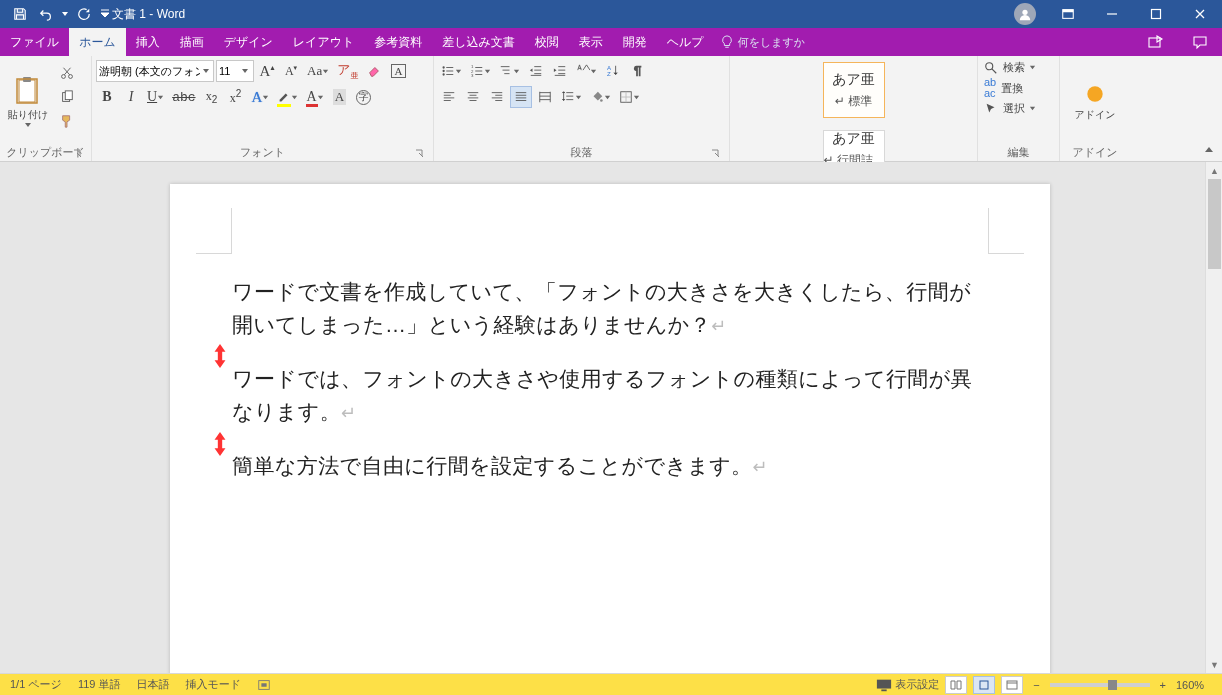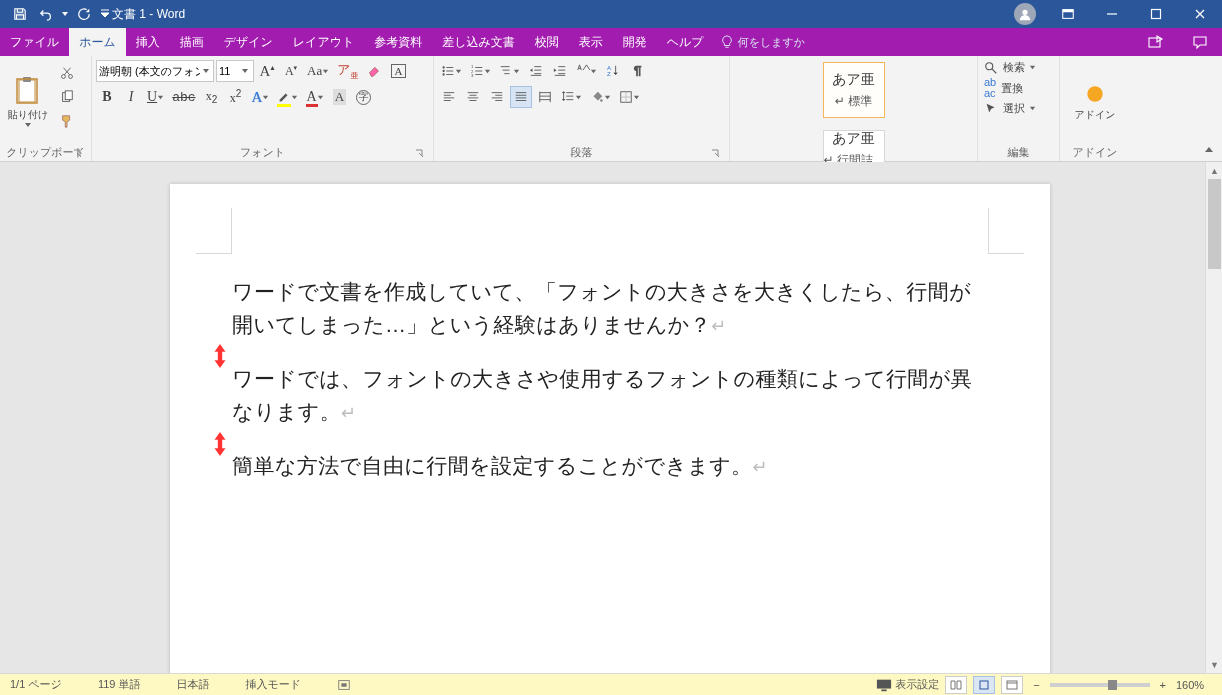--- a/index.html
+++ b/index.html
@@ -45,21 +45,21 @@
   .margin-corner.tl { top: 24px; left: 26px; border-bottom:1px solid #d8d8d8; border-right:1px solid #d8d8d8; }
   .margin-corner.tr { top: 24px; right: 26px; border-bottom:1px solid #d8d8d8; border-left:1px solid #d8d8d8; }
   .doc-body { position: absolute; top: 92px; left: 62px; right: 62px; font-family: "Yu Mincho", "MS Mincho", serif; font-size: 21px; line-height: 1.55; color: #222; letter-spacing: 0.02em; }
   .para { margin-bottom: 22px; position: relative; }
   .pmark { color: #bdbdbd; font-size: 18px; }
   .red-arrow { position: absolute; color: #f33; left: -20px; }
   .vscroll { position: absolute; right: 0; top: 0; width: 17px; height: 100%; background: #f0f0f0; border-left: 1px solid #ddd; }
   .vthumb { position: absolute; left: 2px; top: 2px; width: 13px; height: 90px; background: #c8c8c8; }
   .vbtn { position: absolute; left: 0; width: 17px; height: 17px; background: #f0f0f0; display: flex; align-items: center; justify-content: center; cursor: pointer; font-size:9px; color:#777; }
   
-  .status { height: 22px; background: #fef9c3; border-top: 1px solid #d8d8d8; display: flex; align-items: center; font-size: 11px; color: #555; padding: 0 6px 0 10px; gap: 20px; }
+  .status { height: 22px; background: #fde047; border-top: 1px solid #d8d8d8; display: flex; align-items: center; font-size: 11px; color: #555; padding: 0 6px 0 10px; }
   .status .seg { margin-right: 16px; }
   .status .right { margin-left: auto; display: flex; align-items: center; gap: 6px; }
   .viewbtn { width: 22px; height: 18px; border: 1px solid #ccc; background: #fff; display: flex; align-items: center; justify-content: center; cursor: pointer; font-size:10px; }
   .viewbtn.sel { background: #dbe6f4; border-color: #a7c0e3; }
   .zoom-slider { width: 100px; height: 4px; background: #cfcfcf; position: relative; }
   .zoom-thumb { position: absolute; top: -3px; width: 9px; height: 10px; background: #888; left: 58px; }
   svg { display: block; }
 </style>
 </head>
 <body>

